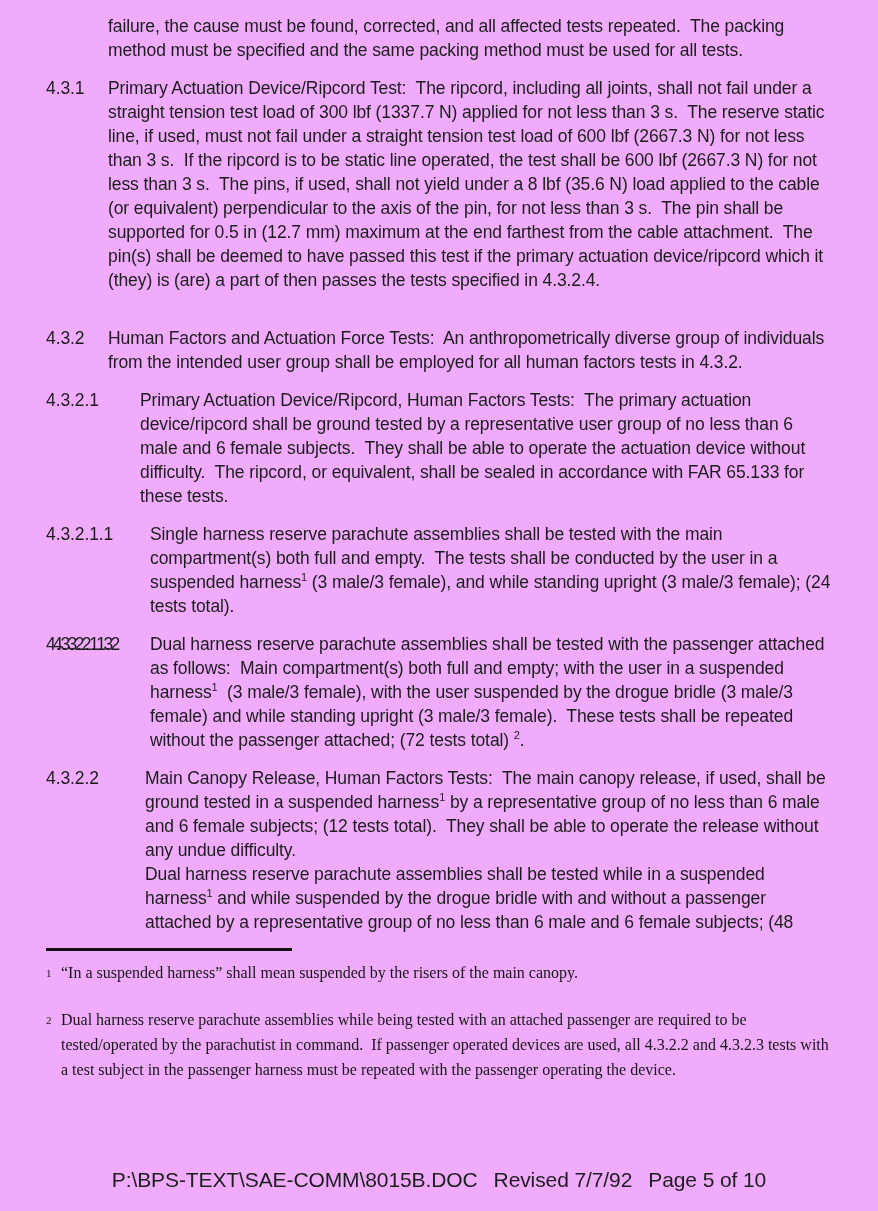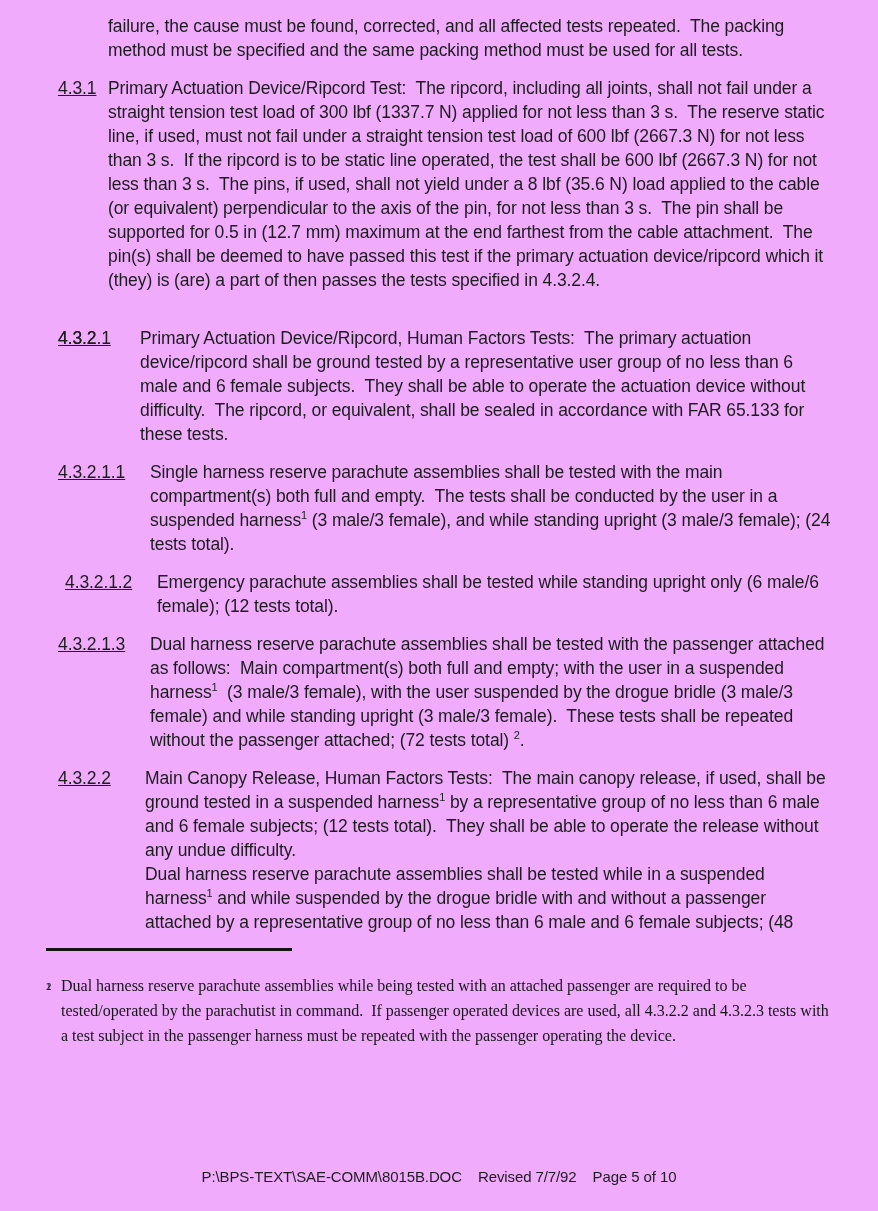--- a/index.html
+++ b/index.html
@@ -24,24 +24,23 @@
   }
   .para {
     position: relative;
     font-size: 17.5px;
     line-height: 24px;
     letter-spacing: -0.1px;
     margin-bottom: 14px;
   }
   .pnum {
     position: absolute;
-    left: 12px;
+    left: 0;
     top: 0;
     white-space: nowrap;
-    text-decoration: underline;
   }
   .ptext {
     white-space: pre-wrap;
   }
   sup.supref {
     font-size: 11px;
     line-height: 0;
     vertical-align: 7px;
   }
   .footnote-area {
@@ -70,52 +69,52 @@
   }
   .fntext {
     white-space: pre-wrap;
   }
   .page-footer {
     position: absolute;
     left: 0;
     right: 0;
     top: 1168px;
     text-align: center;
-    font-size: 15px;
+    font-size: 21px;
     color: #1d1d1d;
     letter-spacing: -0.1px;
   }
   .page-footer span {
     display: inline-block;
   }
   .page-footer .sep {
     display: inline-block;
     width: 16px;
   }
 </style>
 </head>
 <body>
 
 <div class="page">
   <div class="content">
     <div>
         <div class="para" style="padding-left: 62px;"><span class="ptext">failure, the cause must be found, corrected, and all affected tests repeated.  The packing method must be specified and the same packing method must be used for all tests.</span></div>
         <div class="para" style="padding-left: 62px;"><span class="pnum">4.3.1</span><span class="ptext">Primary Actuation Device/Ripcord Test:  The ripcord, including all joints, shall not fail under a straight tension test load of 300 lbf (1337.7 N) applied for not less than 3 s.  The reserve static line, if used, must not fail under a straight tension test load of 600 lbf (2667.3 N) for not less than 3 s.  If the ripcord is to be static line operated, the test shall be 600 lbf (2667.3 N) for not less than 3 s.  The pins, if used, shall not yield under a 8 lbf (35.6 N) load applied to the cable (or equivalent) perpendicular to the axis of the pin, for not less than 3 s.  The pin shall be supported for 0.5 in (12.7 mm) maximum at the end farthest from the cable attachment.  The pin(s) shall be deemed to have passed this test if the primary actuation device/ripcord which it (they) is (are) a part of then passes the tests specified in 4.3.2.4.</span></div>
-        <div class="para" style="padding-left: 62px; margin-top: 34px;"><span class="pnum">4.3.2</span></div>
+        <div class="para" style="padding-left: 62px; margin-top: 34px;"><span class="pnum">4.3.2</span><span class="ptext">Human Factors and Actuation Force Tests:  An anthropometrically diverse group of individuals from the intended user group shall be employed for all human factors tests in 4.3.2.</span></div>
         <div class="para" style="padding-left: 94px;"><span class="pnum">4.3.2.1</span><span class="ptext">Primary Actuation Device/Ripcord, Human Factors Tests:  The primary actuation device/ripcord shall be ground tested by a representative user group of no less than 6 male and 6 female subjects.  They shall be able to operate the actuation device without difficulty.  The ripcord, or equivalent, shall be sealed in accordance with FAR 65.133 for these tests.</span></div>
         <div class="para" style="padding-left: 104px;"><span class="pnum">4.3.2.1.1</span><span class="ptext">Single harness reserve parachute assemblies shall be tested with the main compartment(s) both full and empty.  The tests shall be conducted by the user in a suspended harness<sup class="supref">1</sup> (3 male/3 female), and while standing upright (3 male/3 female); (24 tests total).</span></div>
-        <div class="para" style="padding-left: 104px; margin-left: 7px;"><span class="pnum">4.3.2.1.2</span><span class="ptext">Emergency parachute assemblies shall be tested while standing upright only (6 male/6 female); (12 tests total).</span></div>
+        <div class="para" style="padding-left: 104px; margin-left: 7px;"><span class="pnum">4.3.2.1.2</span></div>
         <div class="para" style="padding-left: 104px;"><span class="pnum">4.3.2.1.3</span><span class="ptext">Dual harness reserve parachute assemblies shall be tested with the passenger attached as follows:  Main compartment(s) both full and empty; with the user in a suspended harness<sup class="supref">1</sup>  (3 male/3 female), with the user suspended by the drogue bridle (3 male/3 female) and while standing upright (3 male/3 female).  These tests shall be repeated without the passenger attached; (72 tests total) <sup class="supref">2</sup>.</span></div>
         <div class="para" style="padding-left: 99px;"><span class="pnum">4.3.2.2</span><span class="ptext">Main Canopy Release, Human Factors Tests:  The main canopy release, if used, shall be ground tested in a suspended harness<sup class="supref">1</sup> by a representative group of no less than 6 male and 6 female subjects; (12 tests total).  They shall be able to operate the release without any undue difficulty.
 Dual harness reserve parachute assemblies shall be tested while in a suspended harness<sup class="supref">1</sup> and while suspended by the drogue bridle with and without a passenger attached by a representative group of no less than 6 male and 6 female subjects; (48</span></div>
       </div>
     <div class="footnote-area">
       <div class="fnrule"></div>
       <div>
-          <div class="footnote"><sup class="fnmark">1</sup></div>
+          <div class="footnote"><sup class="fnmark">1</sup><span class="fntext">“In a suspended harness” shall mean suspended by the risers of the main canopy.</span></div>
           <div class="footnote"><sup class="fnmark">2</sup><span class="fntext">Dual harness reserve parachute assemblies while being tested with an attached passenger are required to be tested/operated by the parachutist in command.  If passenger operated devices are used, all 4.3.2.2 and 4.3.2.3 tests with a test subject in the passenger harness must be repeated with the passenger operating the device.</span></div>
         </div>
     </div>
   </div>
   <div class="page-footer">
     <span>P:\BPS-TEXT\SAE-COMM\8015B.DOC</span><span class="sep"></span><span>Revised 7/7/92</span><span class="sep"></span><span>Page 5 of 10</span>
   </div>
 </div>
 
 </body></html>

